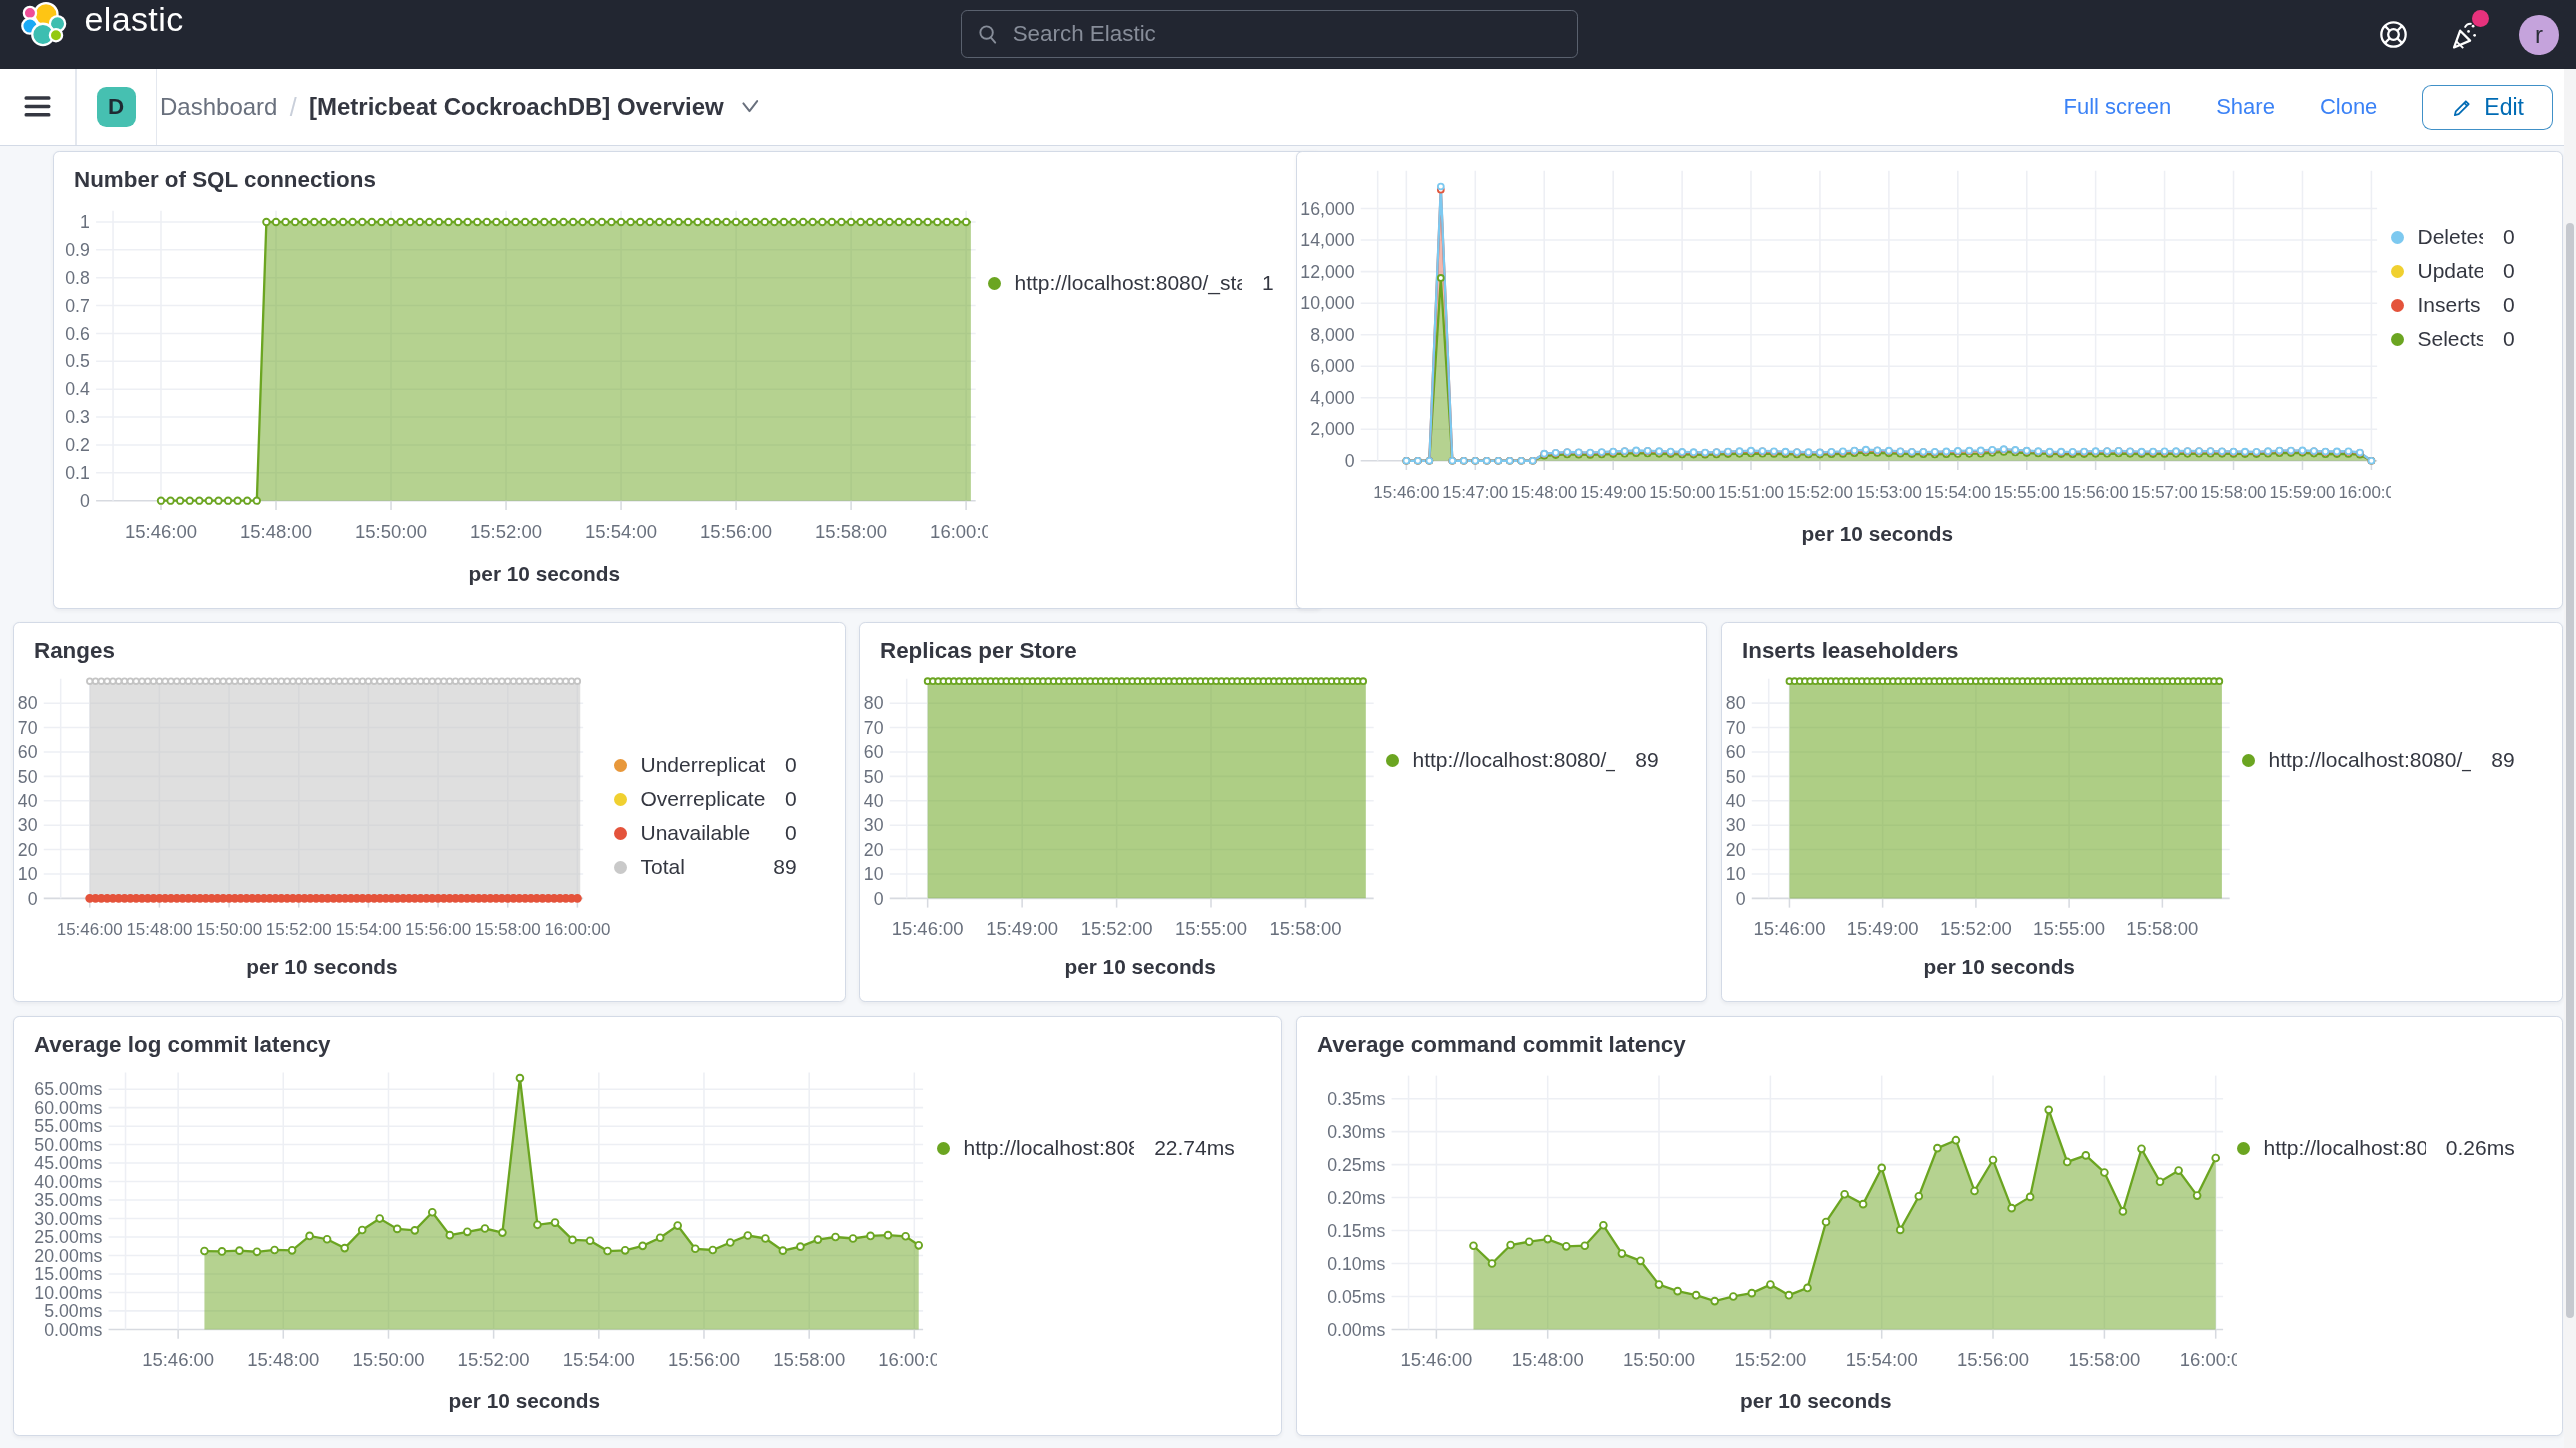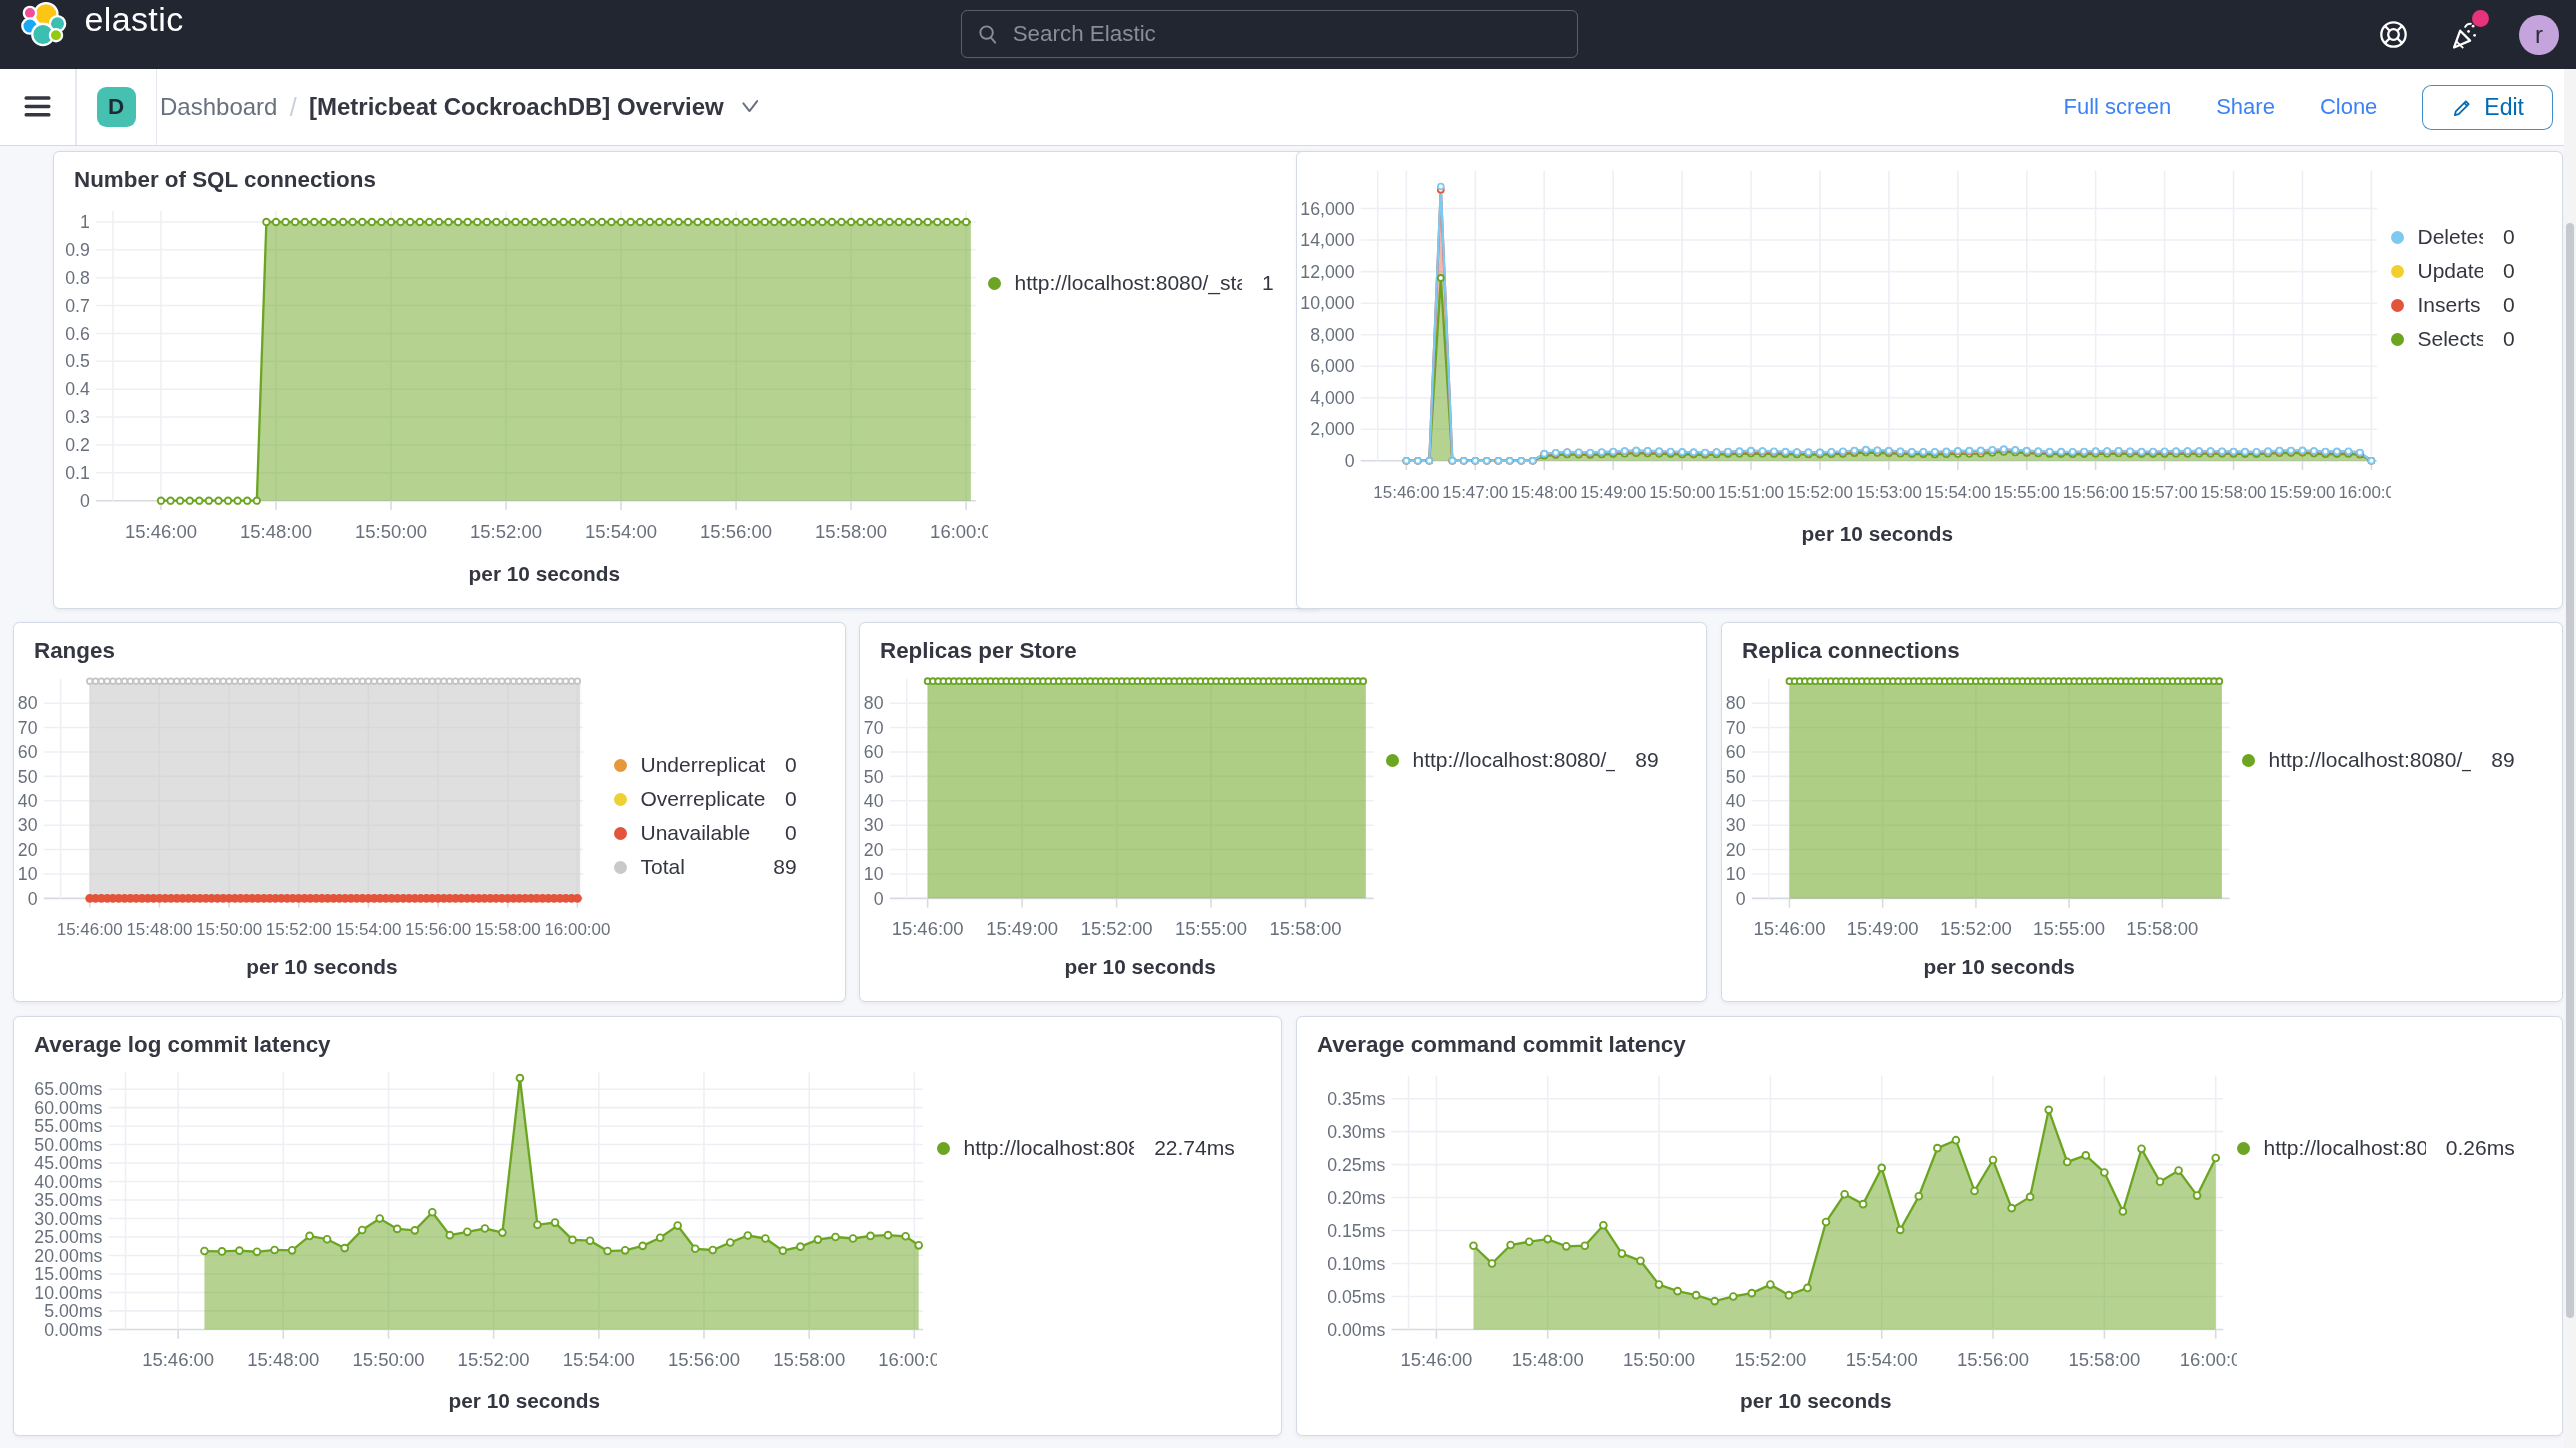--- a/index.html
+++ b/index.html
@@ -1028,21 +1028,21 @@
     <div class="legend" style="width: 284px; padding-top: 80px;">
         <div class="lrow">
           <span class="ldot" style="background:#6BA521"></span>
           <span class="llabel">http://localhost:8080/_sta...</span>
           <span class="lval">89</span>
         </div>
       </div>
   </div>
 </div>
 <div class="panel" style="left: 1721px; top: 622px; width: 842px; height: 380px;">
-  <div class="panel-title">Replica connections</div>
+  <div class="panel-title">Inserts leaseholders</div>
   <div class="panel-body">
     <div class="chart">
         <svg width="518" height="322" viewBox="0 0 672 417">
           <line x1="36" y1="305.0" x2="656" y2="305.0" stroke="#d7dae0" stroke-width="2"></line>
           <text x="28" y="313" text-anchor="end" font-size="23" fill="#69707D">0</text>
           <line x1="36" y1="273.3" x2="656" y2="273.3" stroke="#edeff4" stroke-width="2"></line>
           <text x="28" y="281.3" text-anchor="end" font-size="23" fill="#69707D">10</text>
           <line x1="36" y1="241.7" x2="656" y2="241.7" stroke="#edeff4" stroke-width="2"></line>
           <text x="28" y="249.7" text-anchor="end" font-size="23" fill="#69707D">20</text>
           <line x1="36" y1="210.0" x2="656" y2="210.0" stroke="#edeff4" stroke-width="2"></line>

